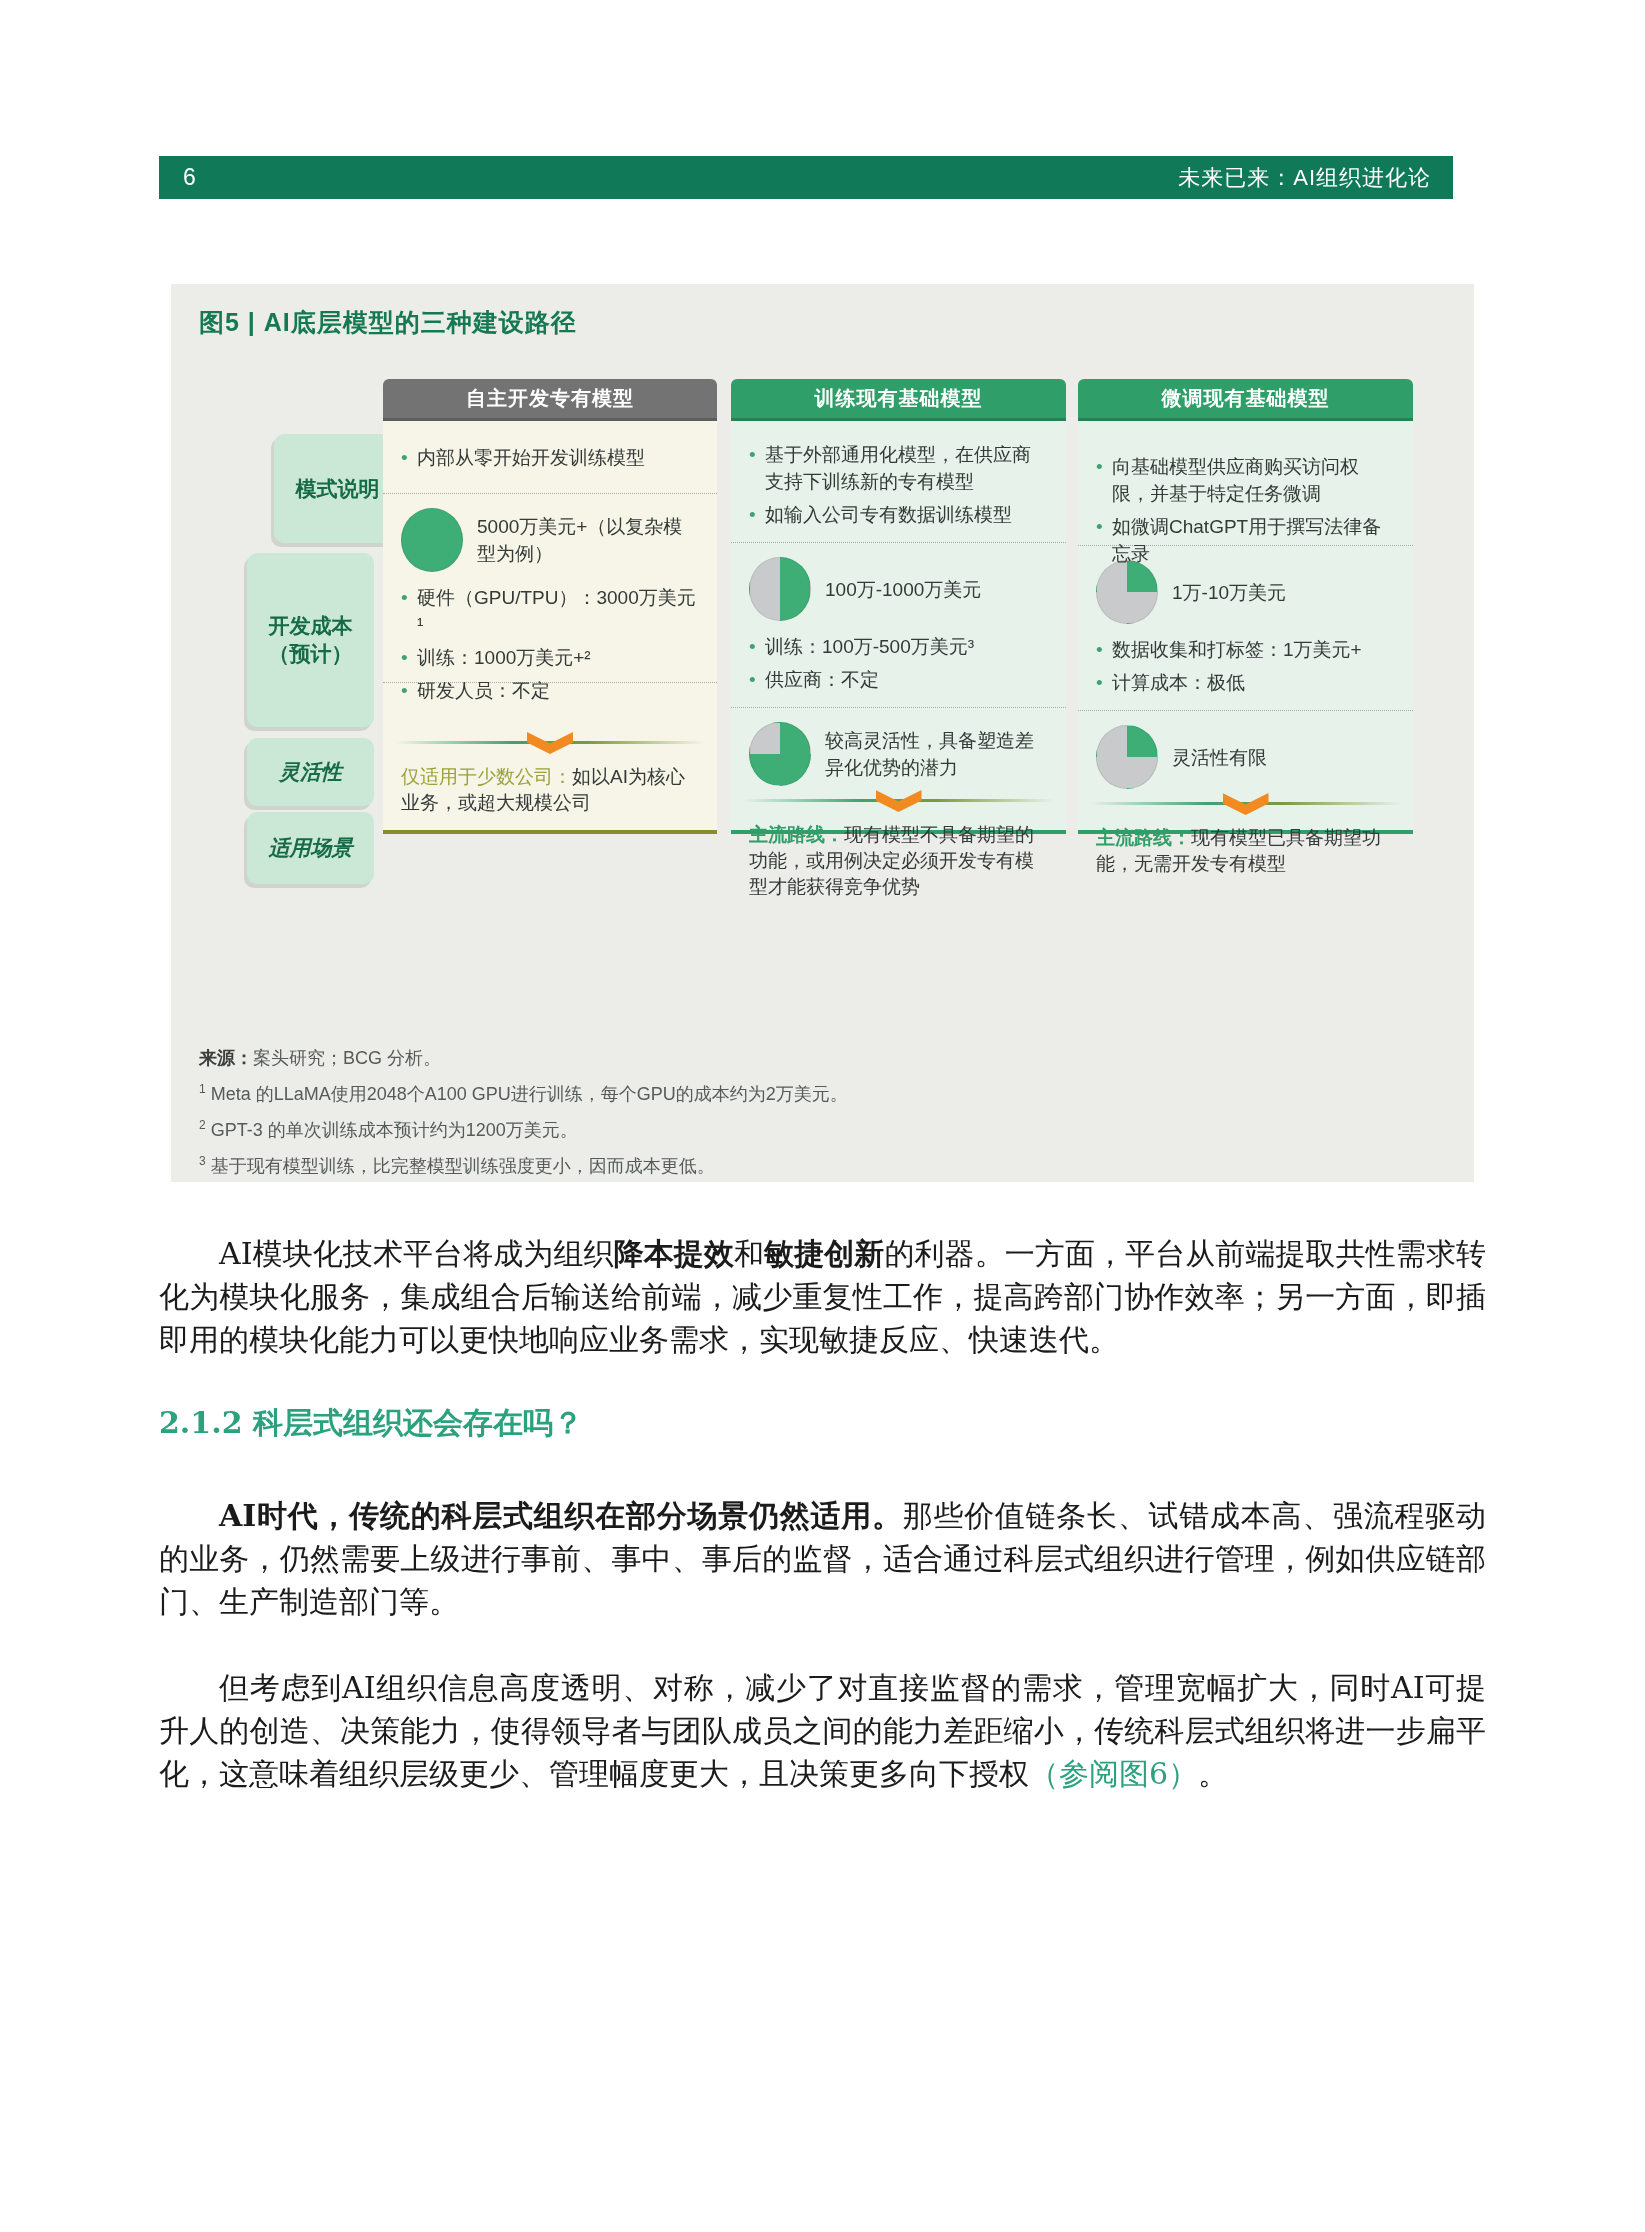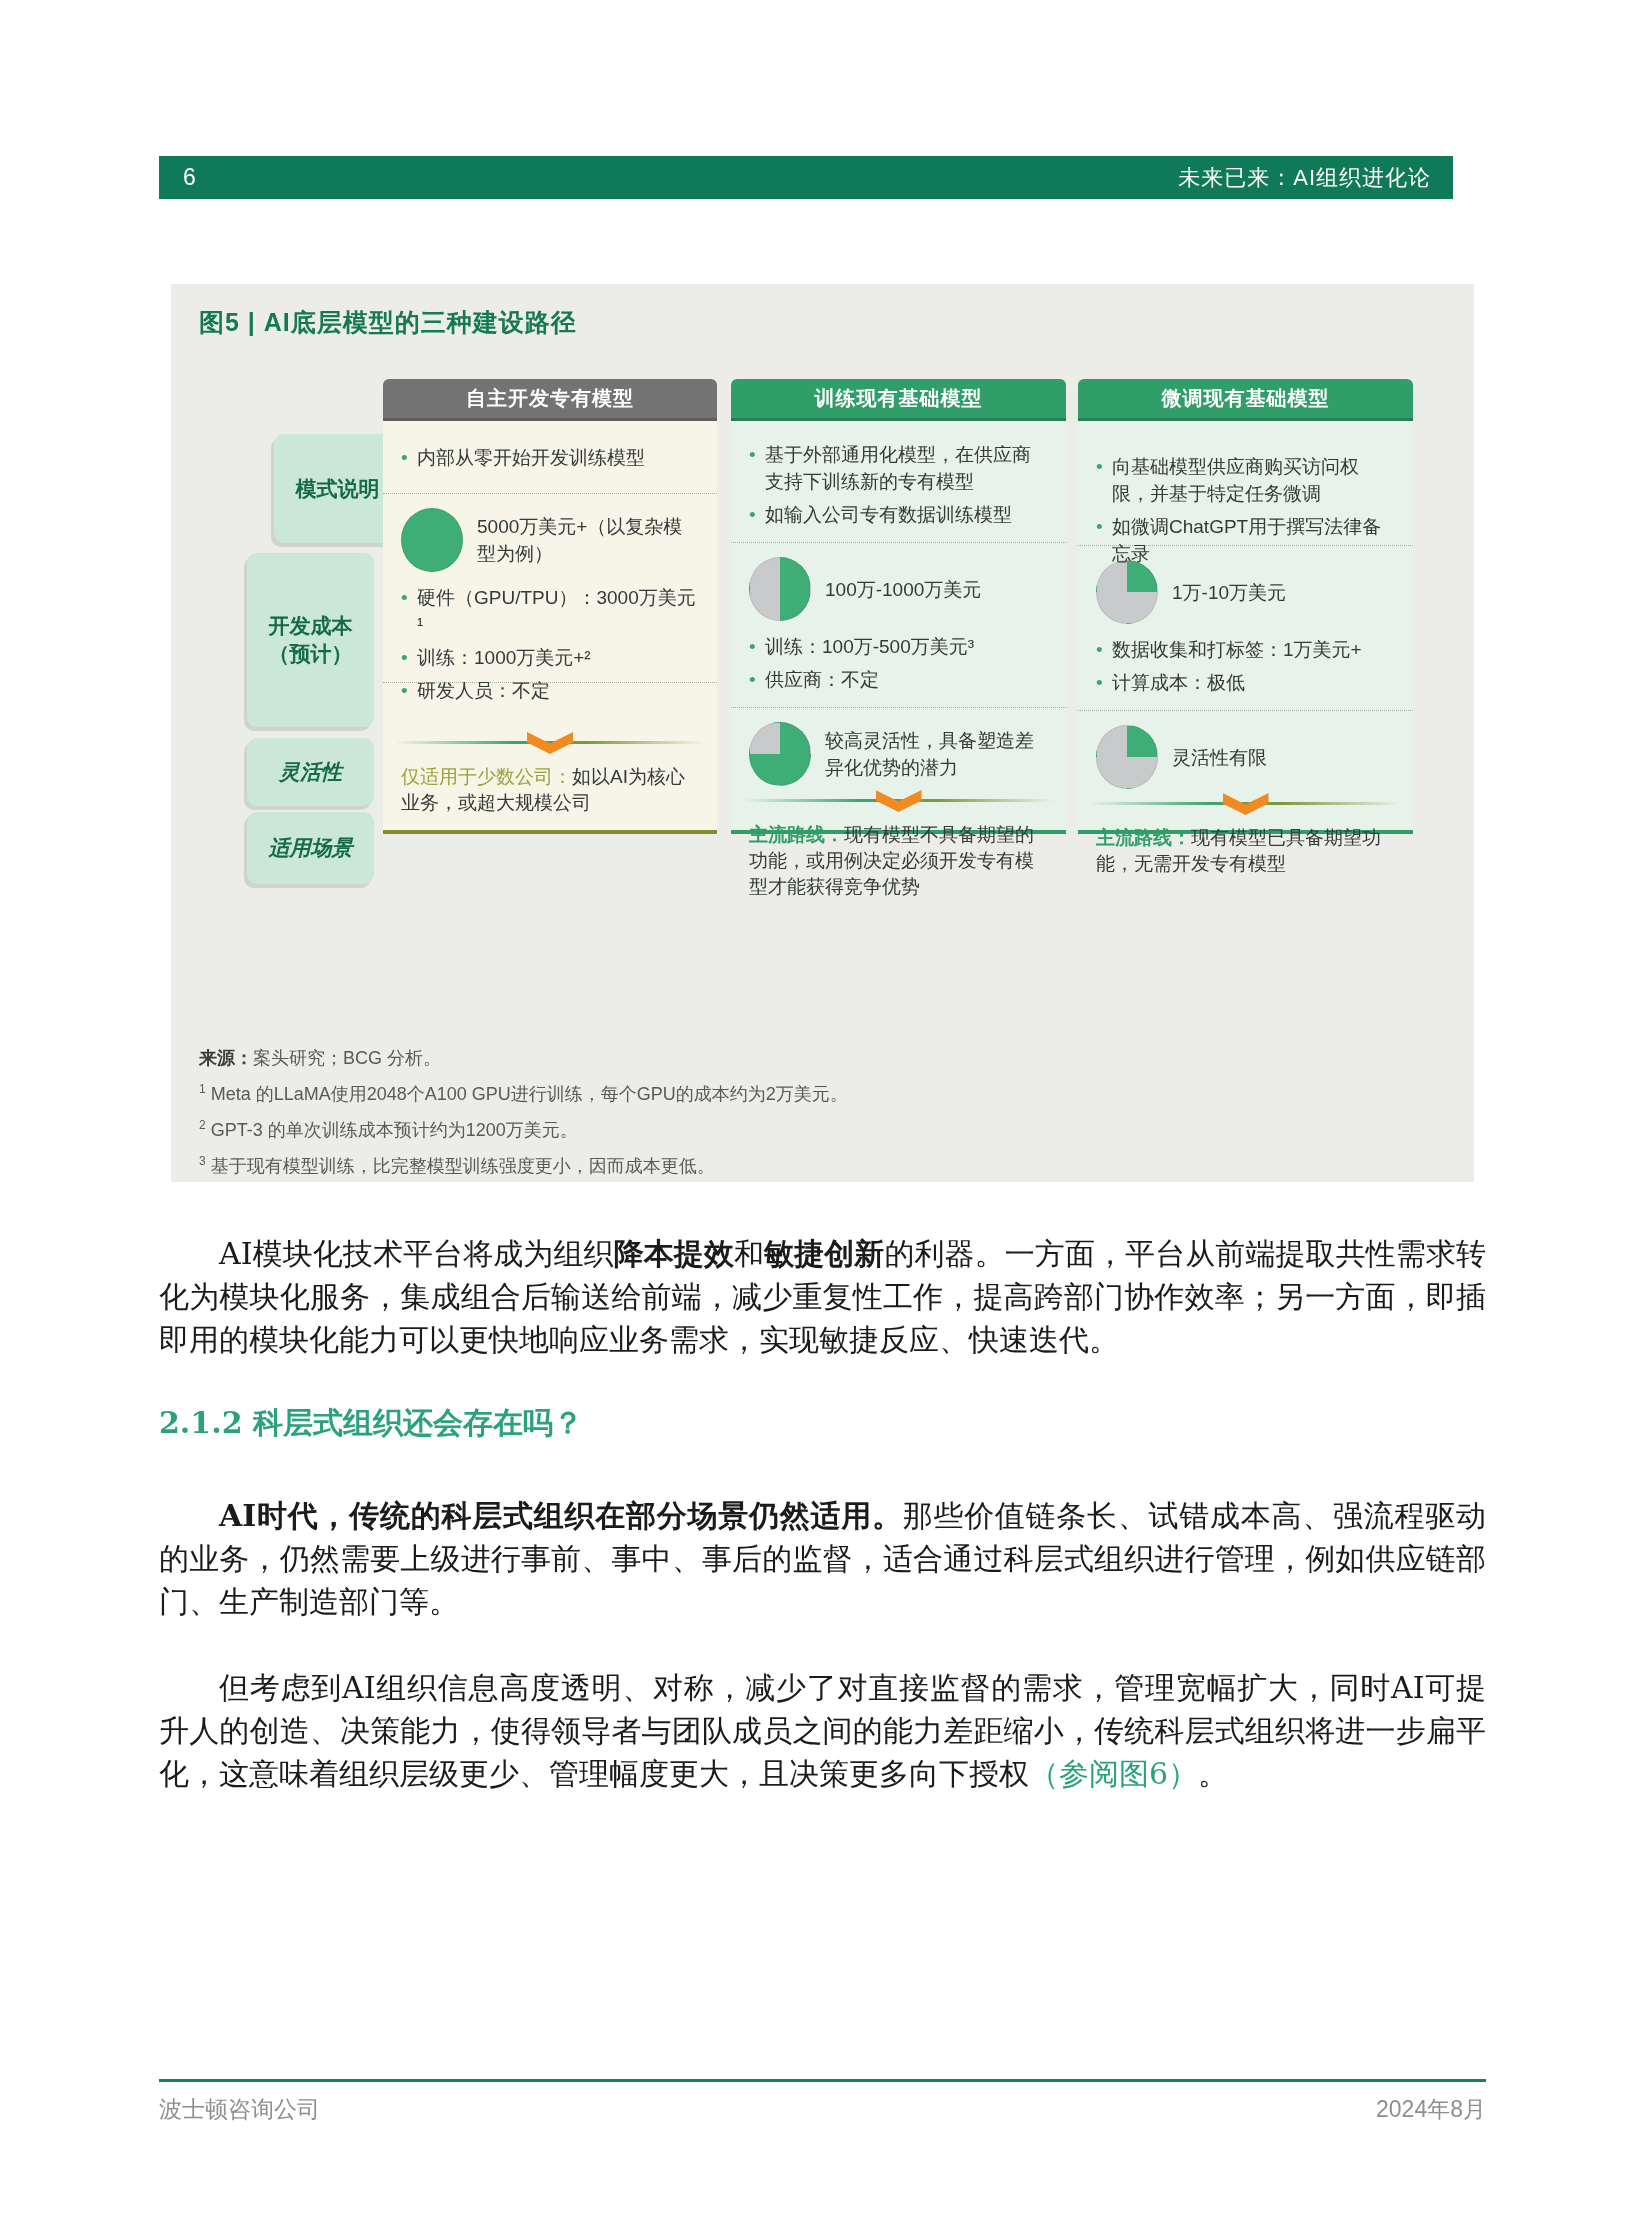--- a/index.html
+++ b/index.html
@@ -239,19 +239,15 @@
   <div class="bodytext">
     <p class="para p1"><span>AI模块化技术平台将成为组织</span><b>降本提效</b><span>和</span><b>敏捷创新</b><span>的利器。一方面，平台从前端提取共性需求转化为模块化服务，集成组合后输送给前端，减少重复性工作，提高跨部门协作效率；另一方面，即插即用的模块化能力可以更快地响应业务需求，实现敏捷反应、快速迭代。</span></p>
 
     <h3 class="subhead">2.1.2 科层式组织还会存在吗？</h3>
 
     <p class="para p2"><b>AI时代，传统的科层式组织在部分场景仍然适用。</b><span>那些价值链条长、试错成本高、强流程驱动的业务，仍然需要上级进行事前、事中、事后的监督，适合通过科层式组织进行管理，例如供应链部门、生产制造部门等。</span></p>
 
     <p class="para p3"><span>但考虑到AI组织信息高度透明、对称，减少了对直接监督的需求，管理宽幅扩大，同时AI可提升人的创造、决策能力，使得领导者与团队成员之间的能力差距缩小，传统科层式组织将进一步扁平化，这意味着组织层级更少、管理幅度更大，且决策更多向下授权</span><a class="figref">（参阅图6）</a><span>。</span></p>
   </div>
 
-  <div class="footer">
-    <span>波士顿咨询公司</span>
-    <span>2024年8月</span>
-  </div>
 
 </div>
 
 
 </body></html>

